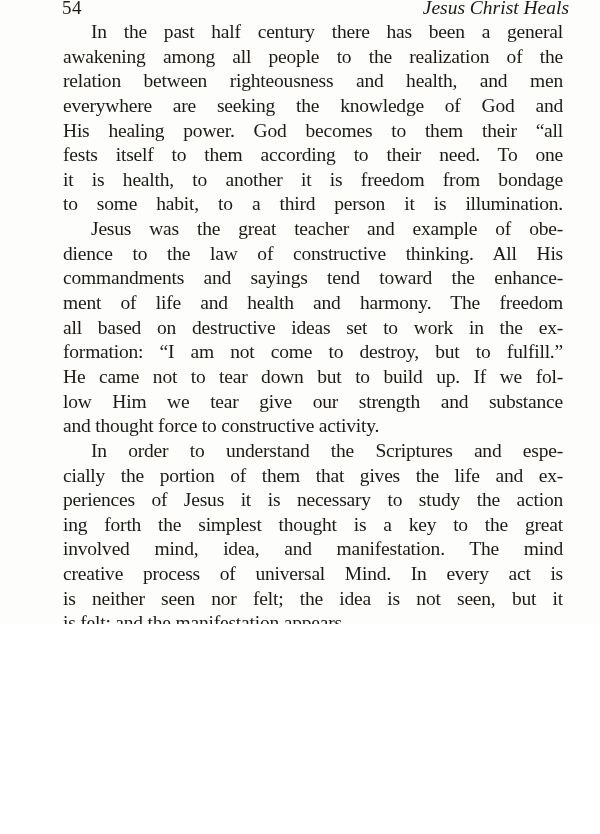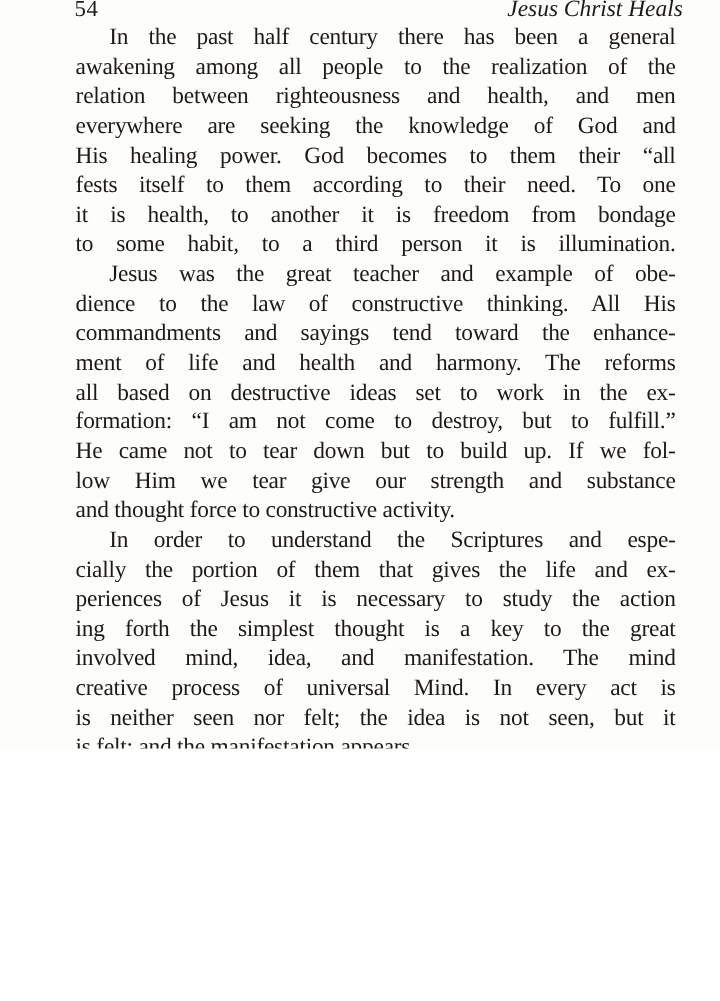--- a/index.html
+++ b/index.html
@@ -74,21 +74,21 @@
         <div class="line">everywhere are seeking the knowledge of God and</div>
         <div class="line">His healing power. God becomes to them their “all</div>
         <div class="line">fests itself to them according to their need. To one</div>
         <div class="line">it is health, to another it is freedom from bondage</div>
         <div class="line">to some habit, to a third person it is illumination.</div>
       </div>
       <div class="paragraph">
         <div class="line first">Jesus was the great teacher and example of obe-</div>
         <div class="line">dience to the law of constructive thinking. All His</div>
         <div class="line">commandments and sayings tend toward the enhance-</div>
-        <div class="line">ment of life and health and harmony. The reforms</div>
+        <div class="line">ment of life and health and harmony. The freedom</div>
         <div class="line">all based on destructive ideas set to work in the ex-</div>
         <div class="line">formation: “I am not come to destroy, but to fulfill.”</div>
         <div class="line">He came not to tear down but to build up. If we fol-</div>
         <div class="line">low Him we tear give our strength and substance</div>
         <div class="line flush-left">and thought force to constructive activity.</div>
       </div>
       <div class="paragraph">
         <div class="line first">In order to understand the Scriptures and espe-</div>
         <div class="line">cially the portion of them that gives the life and ex-</div>
         <div class="line">periences of Jesus it is necessary to study the action</div>

